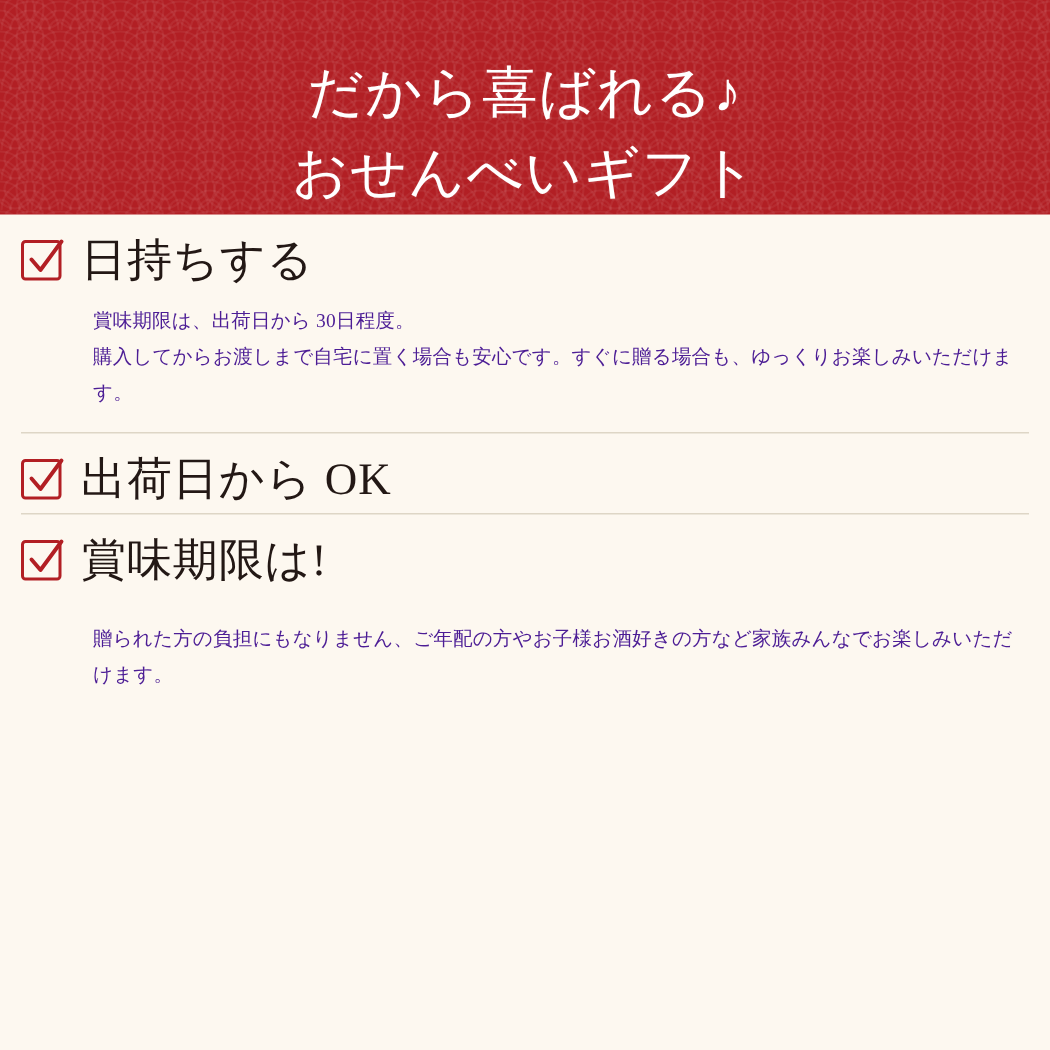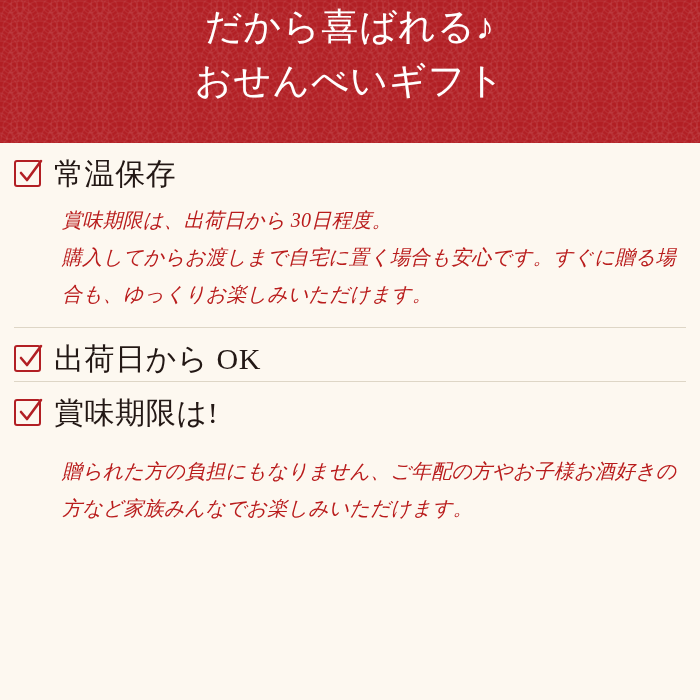--- a/index.html
+++ b/index.html
@@ -32,21 +32,21 @@
     inset: 0;
     opacity: 0.5;
   }
   .banner-title {
     position: relative;
     z-index: 2;
     height: 100%;
     display: flex;
     flex-direction: column;
     align-items: center;
-    justify-content: flex-start;
+    justify-content: flex-end;
     color: #ffffff;
     text-align: center;
     letter-spacing: 0.06em;
   }
   .banner-line {
     font-size: 37px;
     line-height: 1.45;
     font-weight: 400;
     text-shadow: 0 0 1px rgba(255,255,255,0.25);
   }
@@ -81,25 +81,24 @@
     font-size: 30px;
     color: #231815;
     letter-spacing: 0.02em;
     line-height: 1.1;
     white-space: nowrap;
   }
   .section-body {
     padding: 6px 0 14px 48px;
   }
   .section-body p {
-    font-size: 20px;
+    font-size: 13px;
     line-height: 1.85;
-    color: #b91c1c;
+    color: #4c1d95;
     letter-spacing: 0.01em;
-    font-style: italic;
   }
   .divider {
     height: 1px;
     background: #ded6c6;
     margin: 0 14px;
   }
 
   .sec2 .section-body { padding-top: 10px; }
   .sec3 .section-body { padding-top: 18px; }
 </style>
@@ -139,21 +138,21 @@
     </div>
   </div>
 
   <div class="section sec1">
     <div class="section-head">
       <span class="check-box">
         <svg viewBox="0 0 30 30">
           <path d="M6 15 L12 22 L26 3" fill="none" stroke="#b21f24" stroke-width="2.6" stroke-linecap="round" stroke-linejoin="round"></path>
         </svg>
       </span>
-      <span class="section-title">常温保存</span>
+      <span class="section-title">日持ちする</span>
     </div>
     <div class="section-body">
       <p style="white-space: pre-line;">賞味期限は、出荷日から 30日程度。
 購入してからお渡しまで自宅に置く場合も安心です。すぐに贈る場合も、ゆっくりお楽しみいただけます。</p>
     </div>
   </div>
 
   <div class="divider"></div>
 
   <div class="section sec2">

